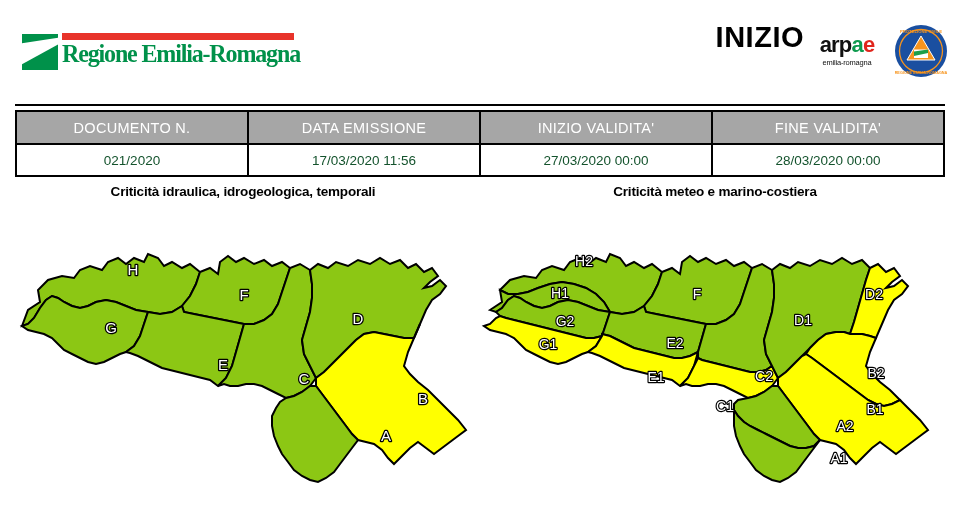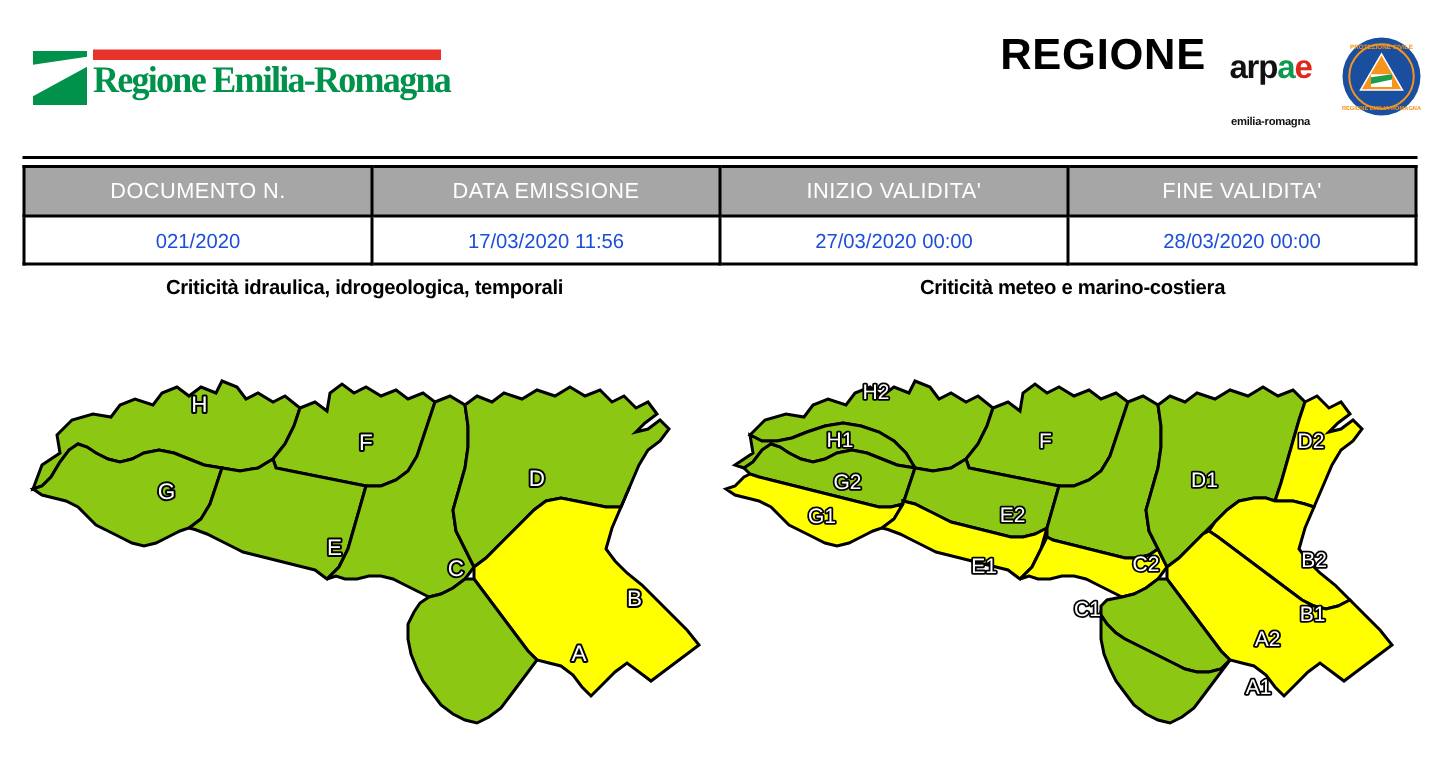--- a/index.html
+++ b/index.html
@@ -35,34 +35,34 @@
   .title-block{
     position:absolute;right:160px;top:22px;text-align:right;
   }
   .title-l1{font-size:29px;font-weight:bold;letter-spacing:.5px;line-height:30px;}
   .title-l2{font-size:25px;font-weight:bold;letter-spacing:.2px;line-height:30px;margin-top:4px;}
   .logo-arpae{position:absolute;left:808px;top:34px;width:70px;height:42px;text-align:center;}
   .arpae-word{font-size:22px;font-weight:bold;letter-spacing:-0.8px;line-height:22px;}
   .arpae-word .k{color:#111;}
   .arpae-word .g{color:#0E9A4E;}
   .arpae-word .r{color:#E0251B;}
-  .arpae-sub{font-size:7.5px;font-weight:bold;letter-spacing:-0.2px;margin-top:20px;color:#111;}
+  .arpae-sub{font-size:7.5px;font-weight:normal;letter-spacing:-0.2px;margin-top:2px;color:#111;}
   .logo-pc{position:absolute;left:889px;top:23px;width:56px;height:56px;}
   
   .topline{position:absolute;left:15px;top:104px;width:930px;height:2px;background:#000;}
   .info-table{
     position:absolute;left:15px;top:110px;width:930px;
     border-collapse:collapse;table-layout:fixed;
   }
   .info-table th{
     background:#A6A6A6;color:#ffffff;font-size:14.5px;font-weight:normal;
     letter-spacing:.3px;height:29px;border:2px solid #000;text-align:center;
   }
   .info-table td{
-    background:#ffffff;color:#1d4ed8;font-size:13.5px;height:28px;
+    background:#ffffff;color:#14532d;font-size:13.5px;height:28px;
     border:2px solid #000;text-align:center;
   }
   
   .map-title{
     position:absolute;top:184px;font-size:13.5px;font-weight:bold;
     text-align:center;letter-spacing:-0.2px;
   }
   #map-title-left{left:18px;width:450px;}
   #map-title-right{left:490px;width:450px;}
   .map-wrap{position:absolute;top:214px;width:470px;height:285px;}
@@ -84,21 +84,21 @@
 
   <div class="logo-rer">
     <div class="flagbox">
       <div class="wave"></div>
     </div>
     <div class="redbar"></div>
     <div class="rername">Regione Emilia-Romagna</div>
   </div>
 
   <div class="title-block">
-    <div class="title-l1">REGIONE</div>
+    <div class="title-l1">INIZIO</div>
   </div>
 
   <div class="logo-arpae">
     <div class="arpae-word"><span class="k">arp</span><span class="g">a</span><span class="r">e</span></div>
     <div class="arpae-sub">emilia-romagna</div>
   </div>
 
   <div class="logo-pc">
     <svg viewBox="0 0 56 56" width="56" height="56" aria-hidden="true">
       <circle cx="28" cy="28" r="26" fill="#1A4FA0"></circle>

